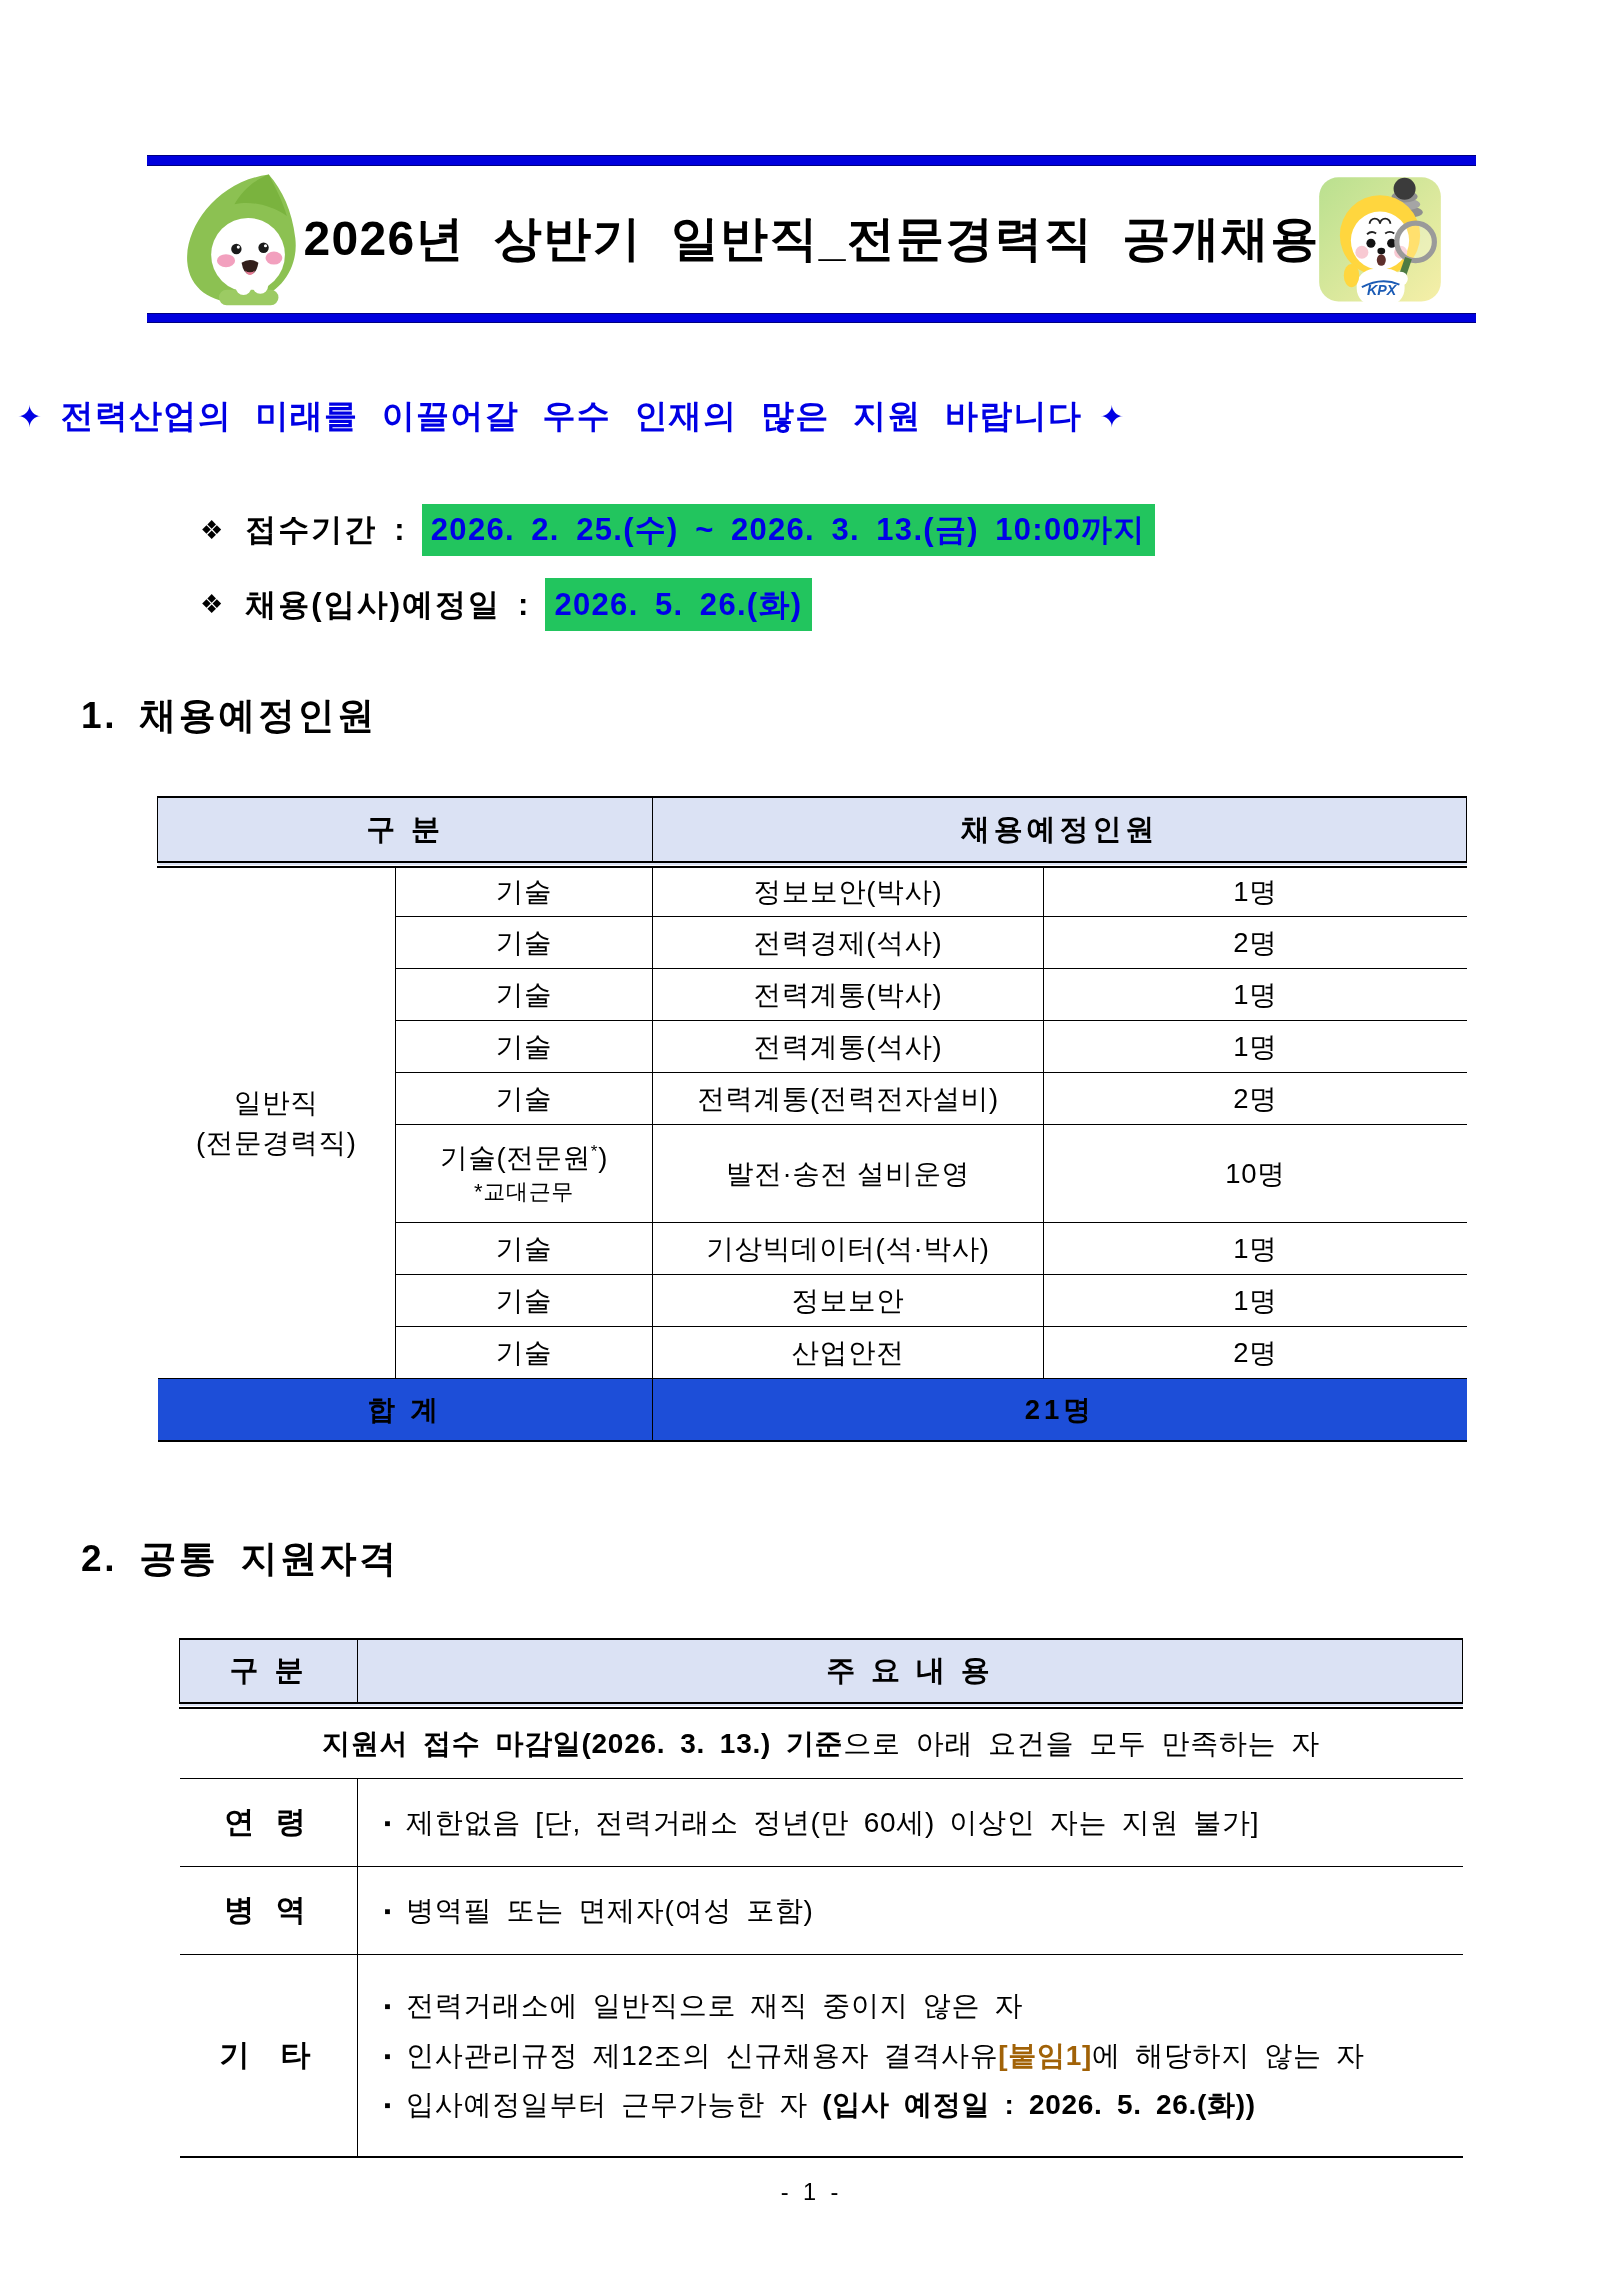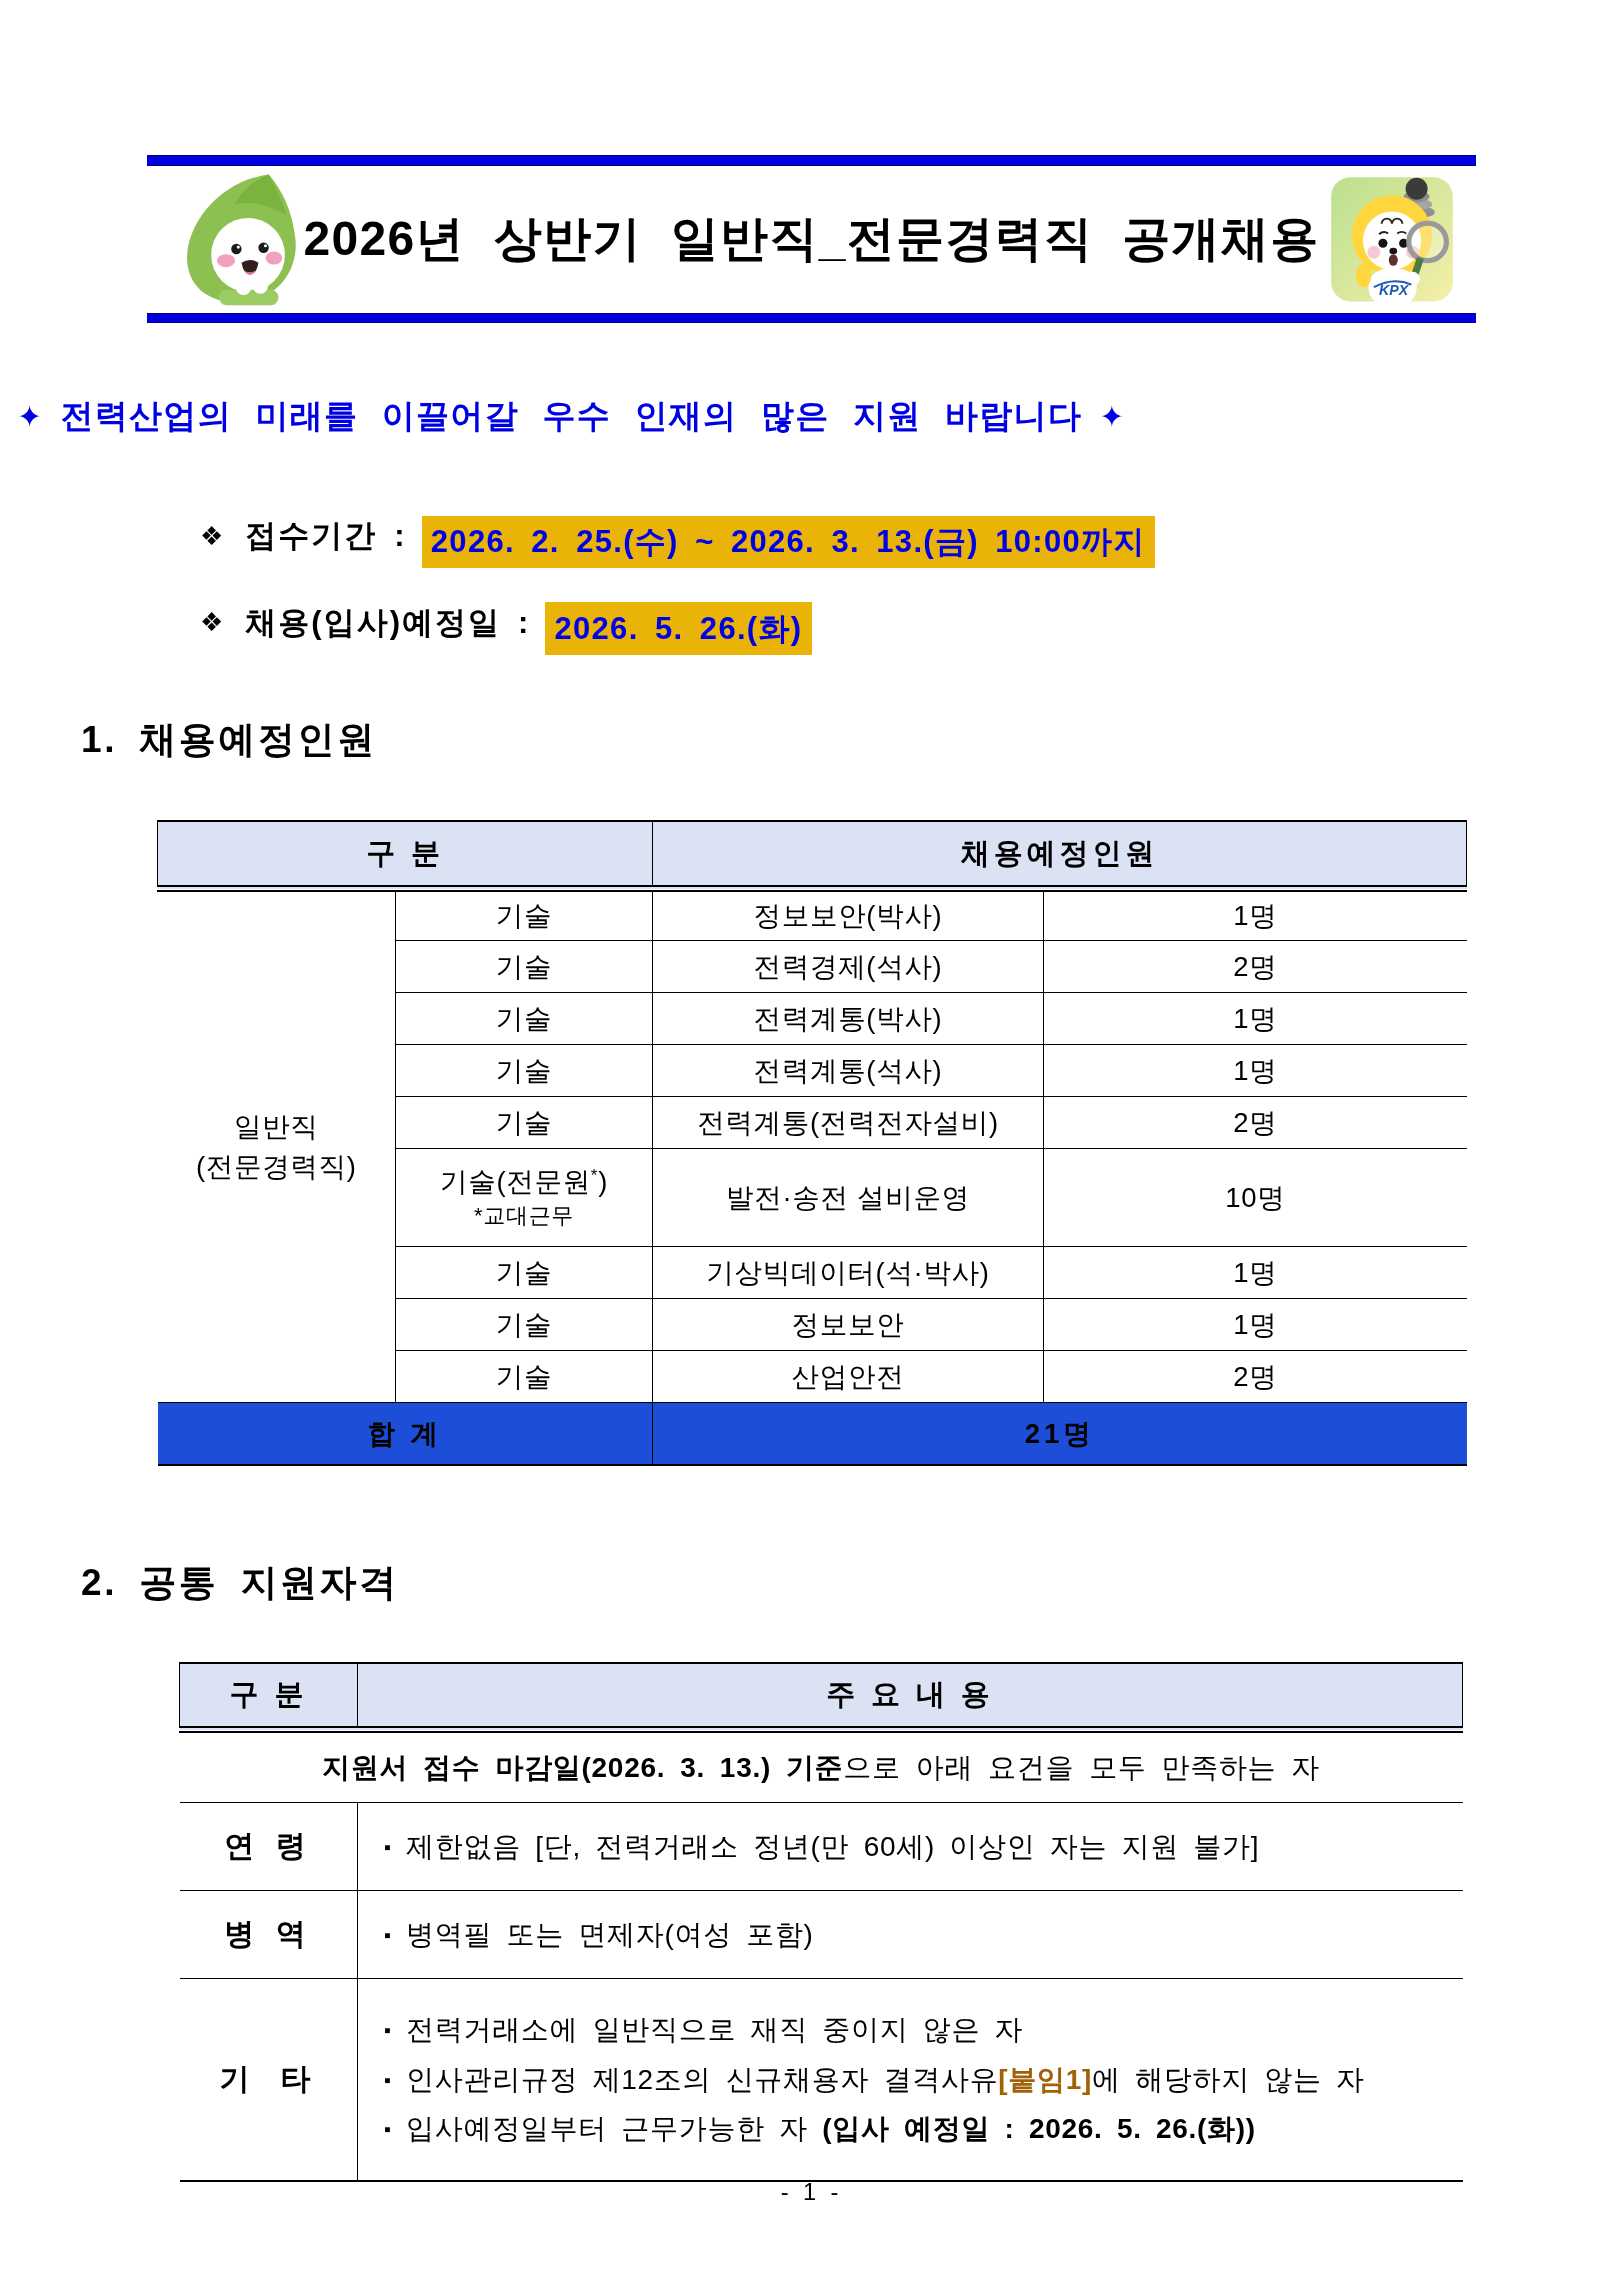--- a/index.html
+++ b/index.html
@@ -9,33 +9,33 @@
     font-family:"Liberation Sans","DejaVu Sans",sans-serif; color:#000;
     overflow:hidden;
   }
   
   .banner { margin:155px 147px 0 147px; }
   .banner .bar { height:10.5px; background:#0000DE; border-top:1.3px solid #000080; border-bottom:1.3px solid #000080; }
   .banner-inner { position:relative; height:147px; display:flex; align-items:center; justify-content:center; }
   .banner-title { font-size:48px; font-weight:bold; letter-spacing:1.3px; word-spacing:14.4px; white-space:nowrap; }
   .mascot { position:absolute; top:6.5px; }
   .mascot.left { left:25px; }
-  .mascot.right { right:14px; }
+  .mascot.right { right:26px; }
   
   .slogan { margin-top:71px; text-align:left; font-size:33px; font-weight:bold;
             color:#0000E4; letter-spacing:1.3px; word-spacing:13px; white-space:nowrap; }
   .slogan .star { font-size:30px; padding:0 17px; }
   
   .notices { margin:65px 0 0 200px; font-size:31px; font-weight:bold; }
   .notice-line { margin-top:22px; white-space:nowrap; display:flex; align-items:center; }
   .notice-line:first-child { margin-top:0; }
   .diamond { font-size:26px; margin-right:22px; }
   .notice-label { letter-spacing:2px; }
   .notice-sep { margin:0 17px; }
-  .hl { background:#eab308; color:#0000E8; padding:5.2px 9.2px; letter-spacing:1.3px; word-spacing:6.5px;margin-top:12px; }
+  .hl { background:#22c55e; color:#0000E8; padding:5.2px 9.2px; letter-spacing:1.3px; word-spacing:6.5px; }
   
   .sec-heading { margin-left:81px; font-size:37px; font-weight:bold; letter-spacing:2.6px; word-spacing:9.2px; }
   .sec-heading.s1 { margin-top:60px; }
   .sec-heading.s2 { margin-top:92px; }
   
   table { border-collapse:collapse; table-layout:fixed; }
   td,th { text-align:center; vertical-align:middle; font-weight:normal; }
   
   .t1 { margin:55px 0 0 157px; width:1309px; font-size:27.5px; }
   .t1 th { background:#DBE2F4; font-weight:bold; font-size:29px; letter-spacing:3.9px;

